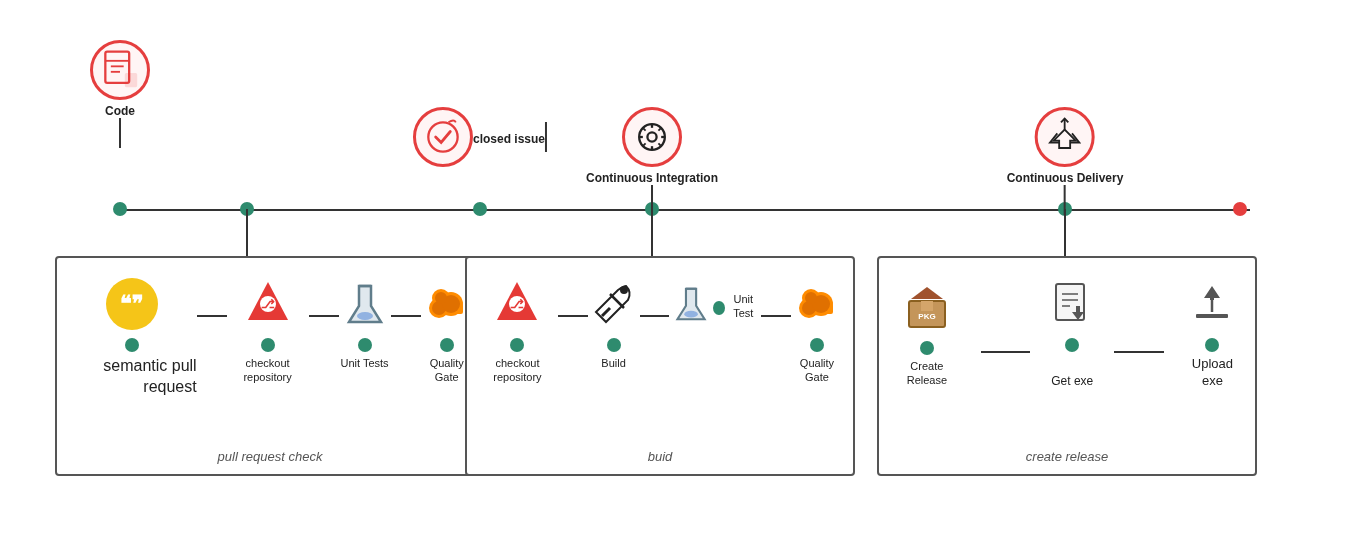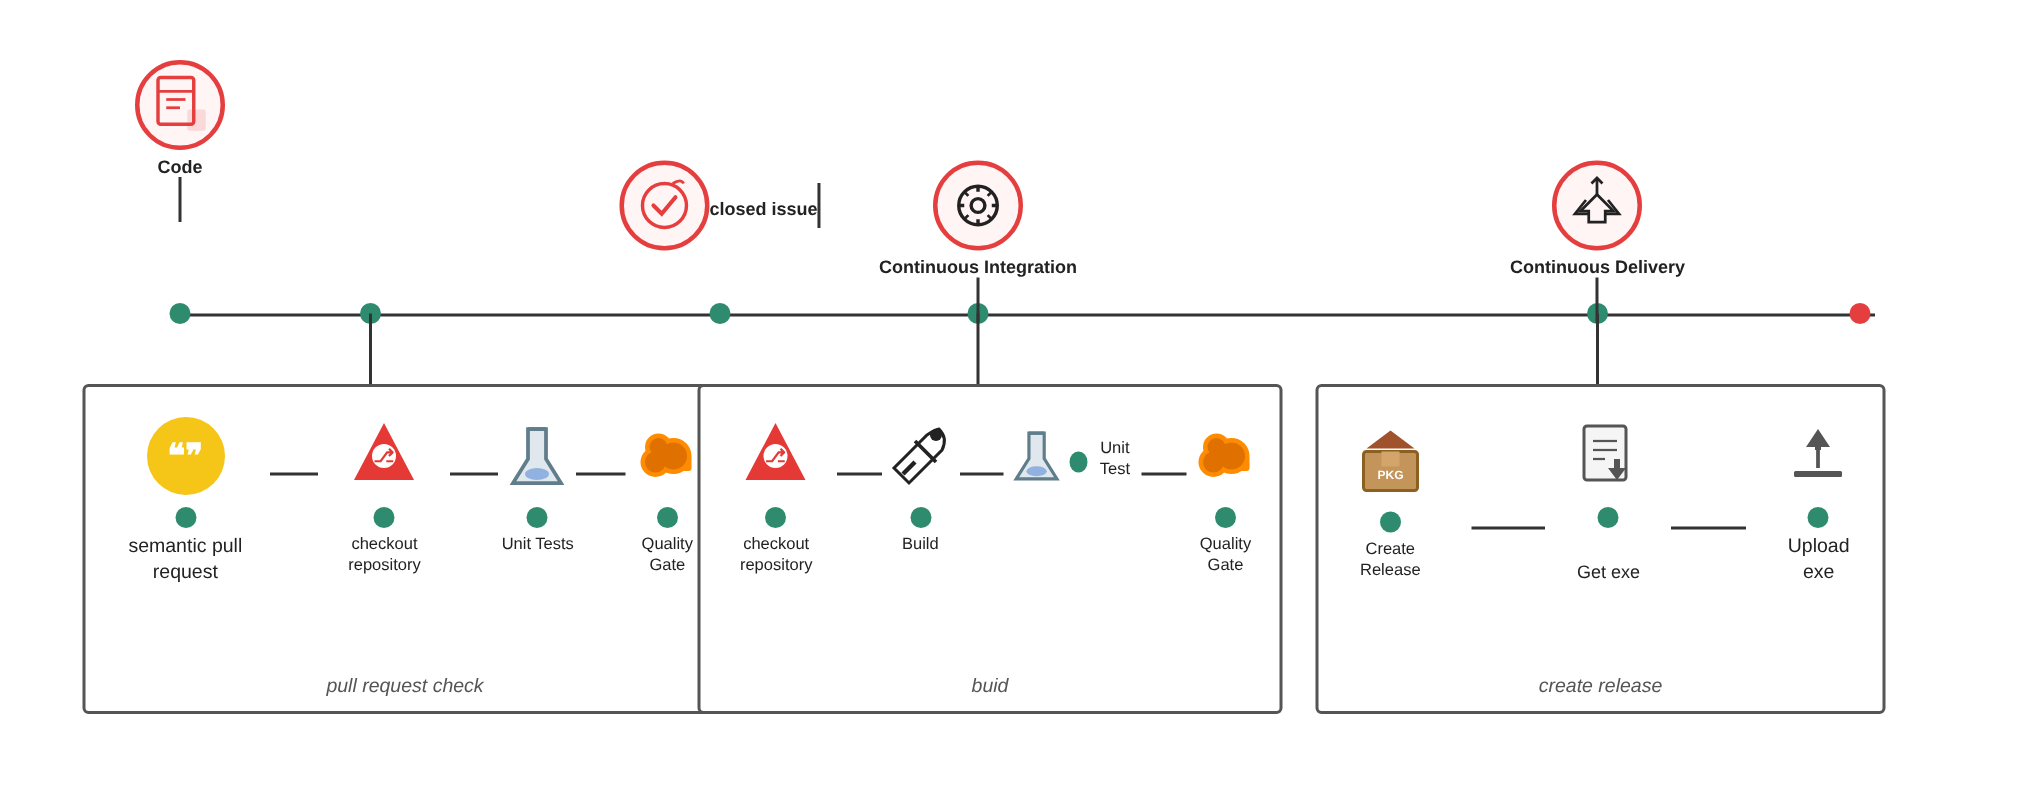--- a/index.html
+++ b/index.html
@@ -180,21 +180,21 @@
 
   <div style="position:absolute;left:1065px;top:209px;width:2px;height:50px;background:#333;transform:translateX(-50%);"></div>
 
   <div class="workflow-box" style="left:55px;width:430px;height:220px;">
 
     <div style="position:absolute;top:20px;left:10px;right:10px;display:flex;align-items:flex-start;gap:0;">
 
       <div style="display:flex;flex-direction:column;align-items:center;">
         <div style="width:52px;height:52px;background:#f5c518;border-radius:50%;display:flex;align-items:center;justify-content:center;font-size:22px;color:#fff;font-weight:bold;">❝❞</div>
         <div style="width:14px;height:14px;border-radius:50%;background:#2e8b6e;margin-top:8px;"></div>
-        <div style="font-size:13px;text-align:center;margin-top:4px;color:#222;line-height:1.3;">semantic
+        <div style="font-size:16px;text-align:right;margin-top:4px;color:#222;line-height:1.3;">semantic
 pull
 request</div>
       </div>
 
       <div style="height:2px;background:#333;width:35px;margin-top:37px;"></div>
 
       <div style="display:flex;flex-direction:column;align-items:center;">
         <svg width="52" height="52" viewBox="0 0 52 52">
           <polygon points="26,4 46,42 6,42" fill="#e53935"></polygon>
           <circle cx="26" cy="26" r="8" fill="#fff"></circle>

